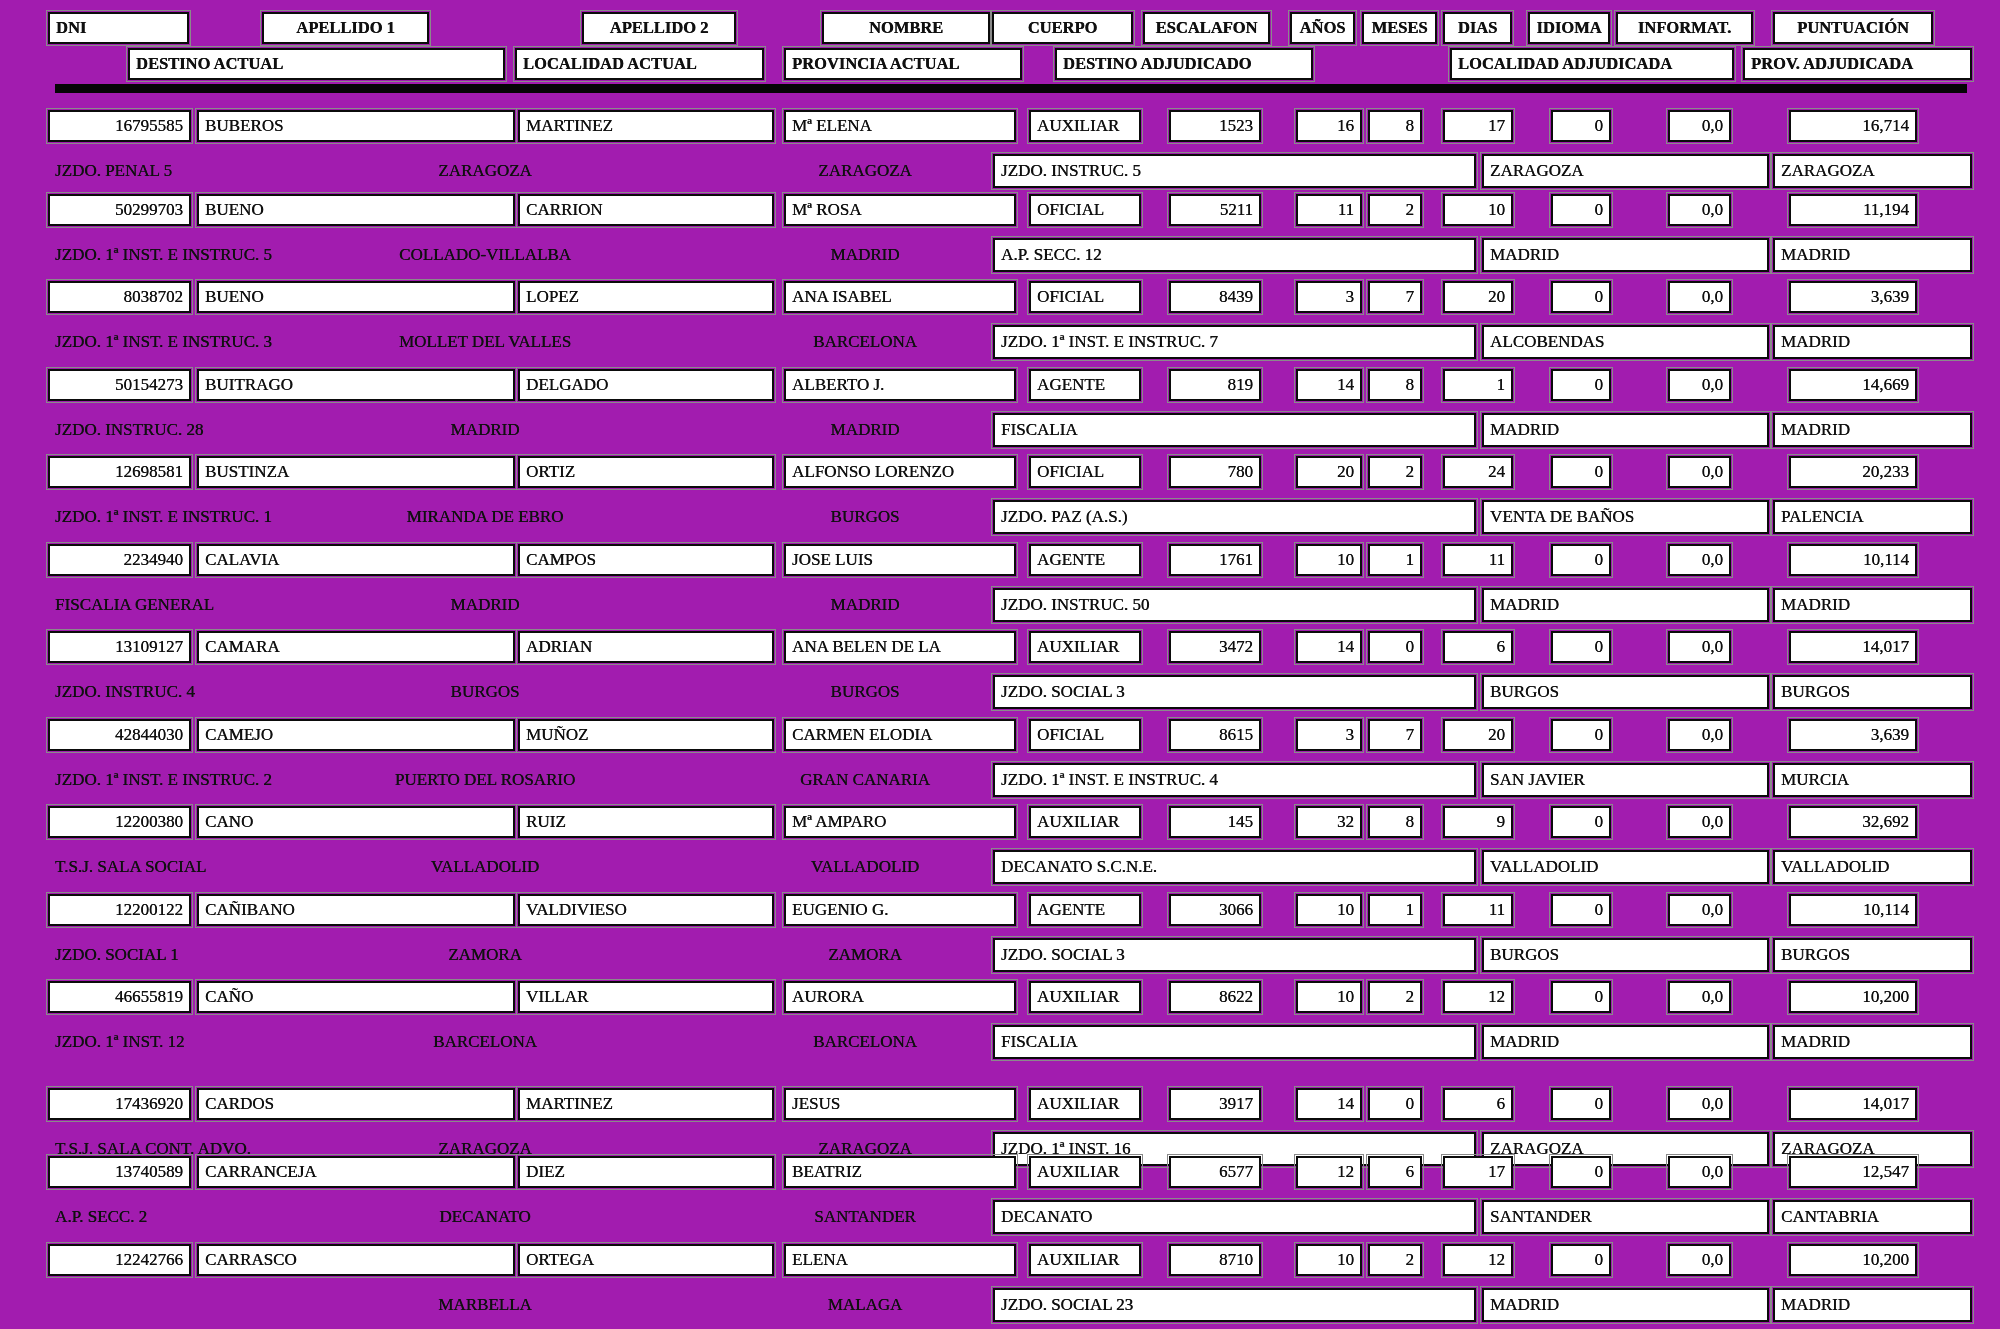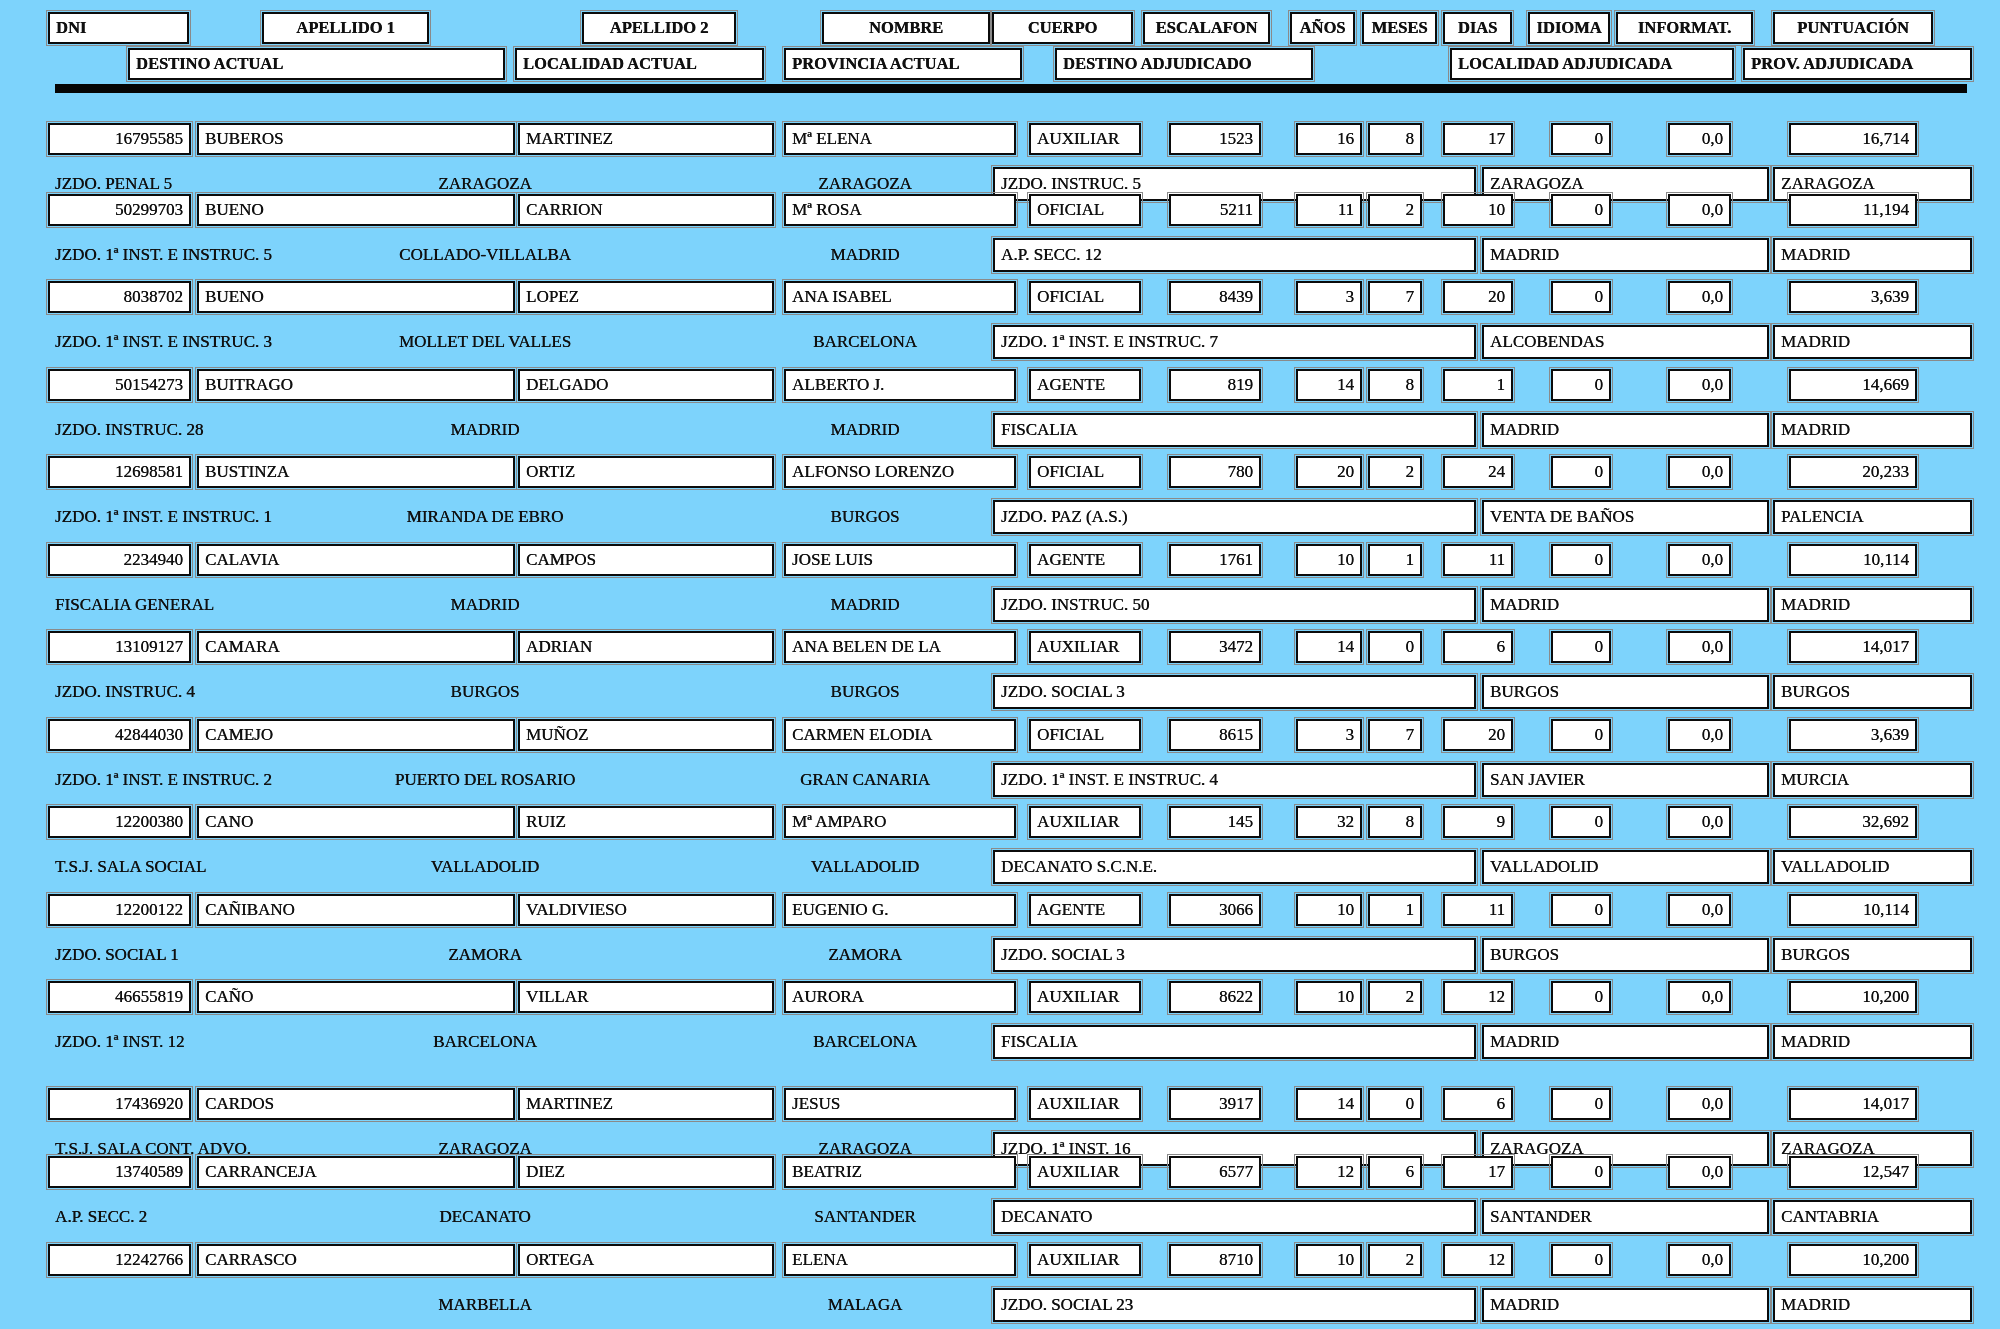--- a/index.html
+++ b/index.html
@@ -1,19 +1,19 @@
 <!DOCTYPE html>
 <html><head>
 <meta charset="utf-8">
 <style>
   html,body{margin:0;padding:0;background:#e8e8e8;}
   .page{
     position:relative;
     width:2000px;height:1329px;
-    background:#7dd3fc;
+    background:#a21caf;
     font-family:"Liberation Serif","DejaVu Serif",serif;
     color:#101010;
     overflow:hidden;
     text-shadow:0.35px 0 0 currentColor; 
   }
   .box{
     position:absolute;
     box-sizing:border-box;
     border:2px solid #0b0b0b;
     outline:1px solid #8a8a8a;
@@ -113,21 +113,21 @@
   <div class="box hdr hdr-left hrow2 h2-da">DESTINO ACTUAL</div>
   <div class="box hdr hdr-left hrow2 h2-la">LOCALIDAD ACTUAL</div>
   <div class="box hdr hdr-left hrow2 h2-pa">PROVINCIA ACTUAL</div>
   <div class="box hdr hdr-left hrow2 h2-dadj">DESTINO ADJUDICADO</div>
   <div class="box hdr hdr-left hrow2 h2-ladj">LOCALIDAD ADJUDICADA</div>
   <div class="box hdr hdr-left hrow2 h2-padj">PROV. ADJUDICADA</div>
 
   <div class="divider"></div>
 
   <div class="records">
-    <div class="record" style="top: 17px; text-decoration: underline;">
+    <div class="record" style="top: 4px; text-decoration: underline;">
       <div class="box lineA num c-dni">16795585</div>
       <div class="box lineA c-a1">BUBEROS</div>
       <div class="box lineA c-a2">MARTINEZ</div>
       <div class="box lineA c-nom">Mª ELENA</div>
       <div class="box lineA c-cu">AUXILIAR</div>
       <div class="box lineA num c-esc">1523</div>
       <div class="box lineA num c-an">16</div>
       <div class="box lineA num c-me">8</div>
       <div class="box lineA num c-di">17</div>
       <div class="box lineA num c-id">0</div>

